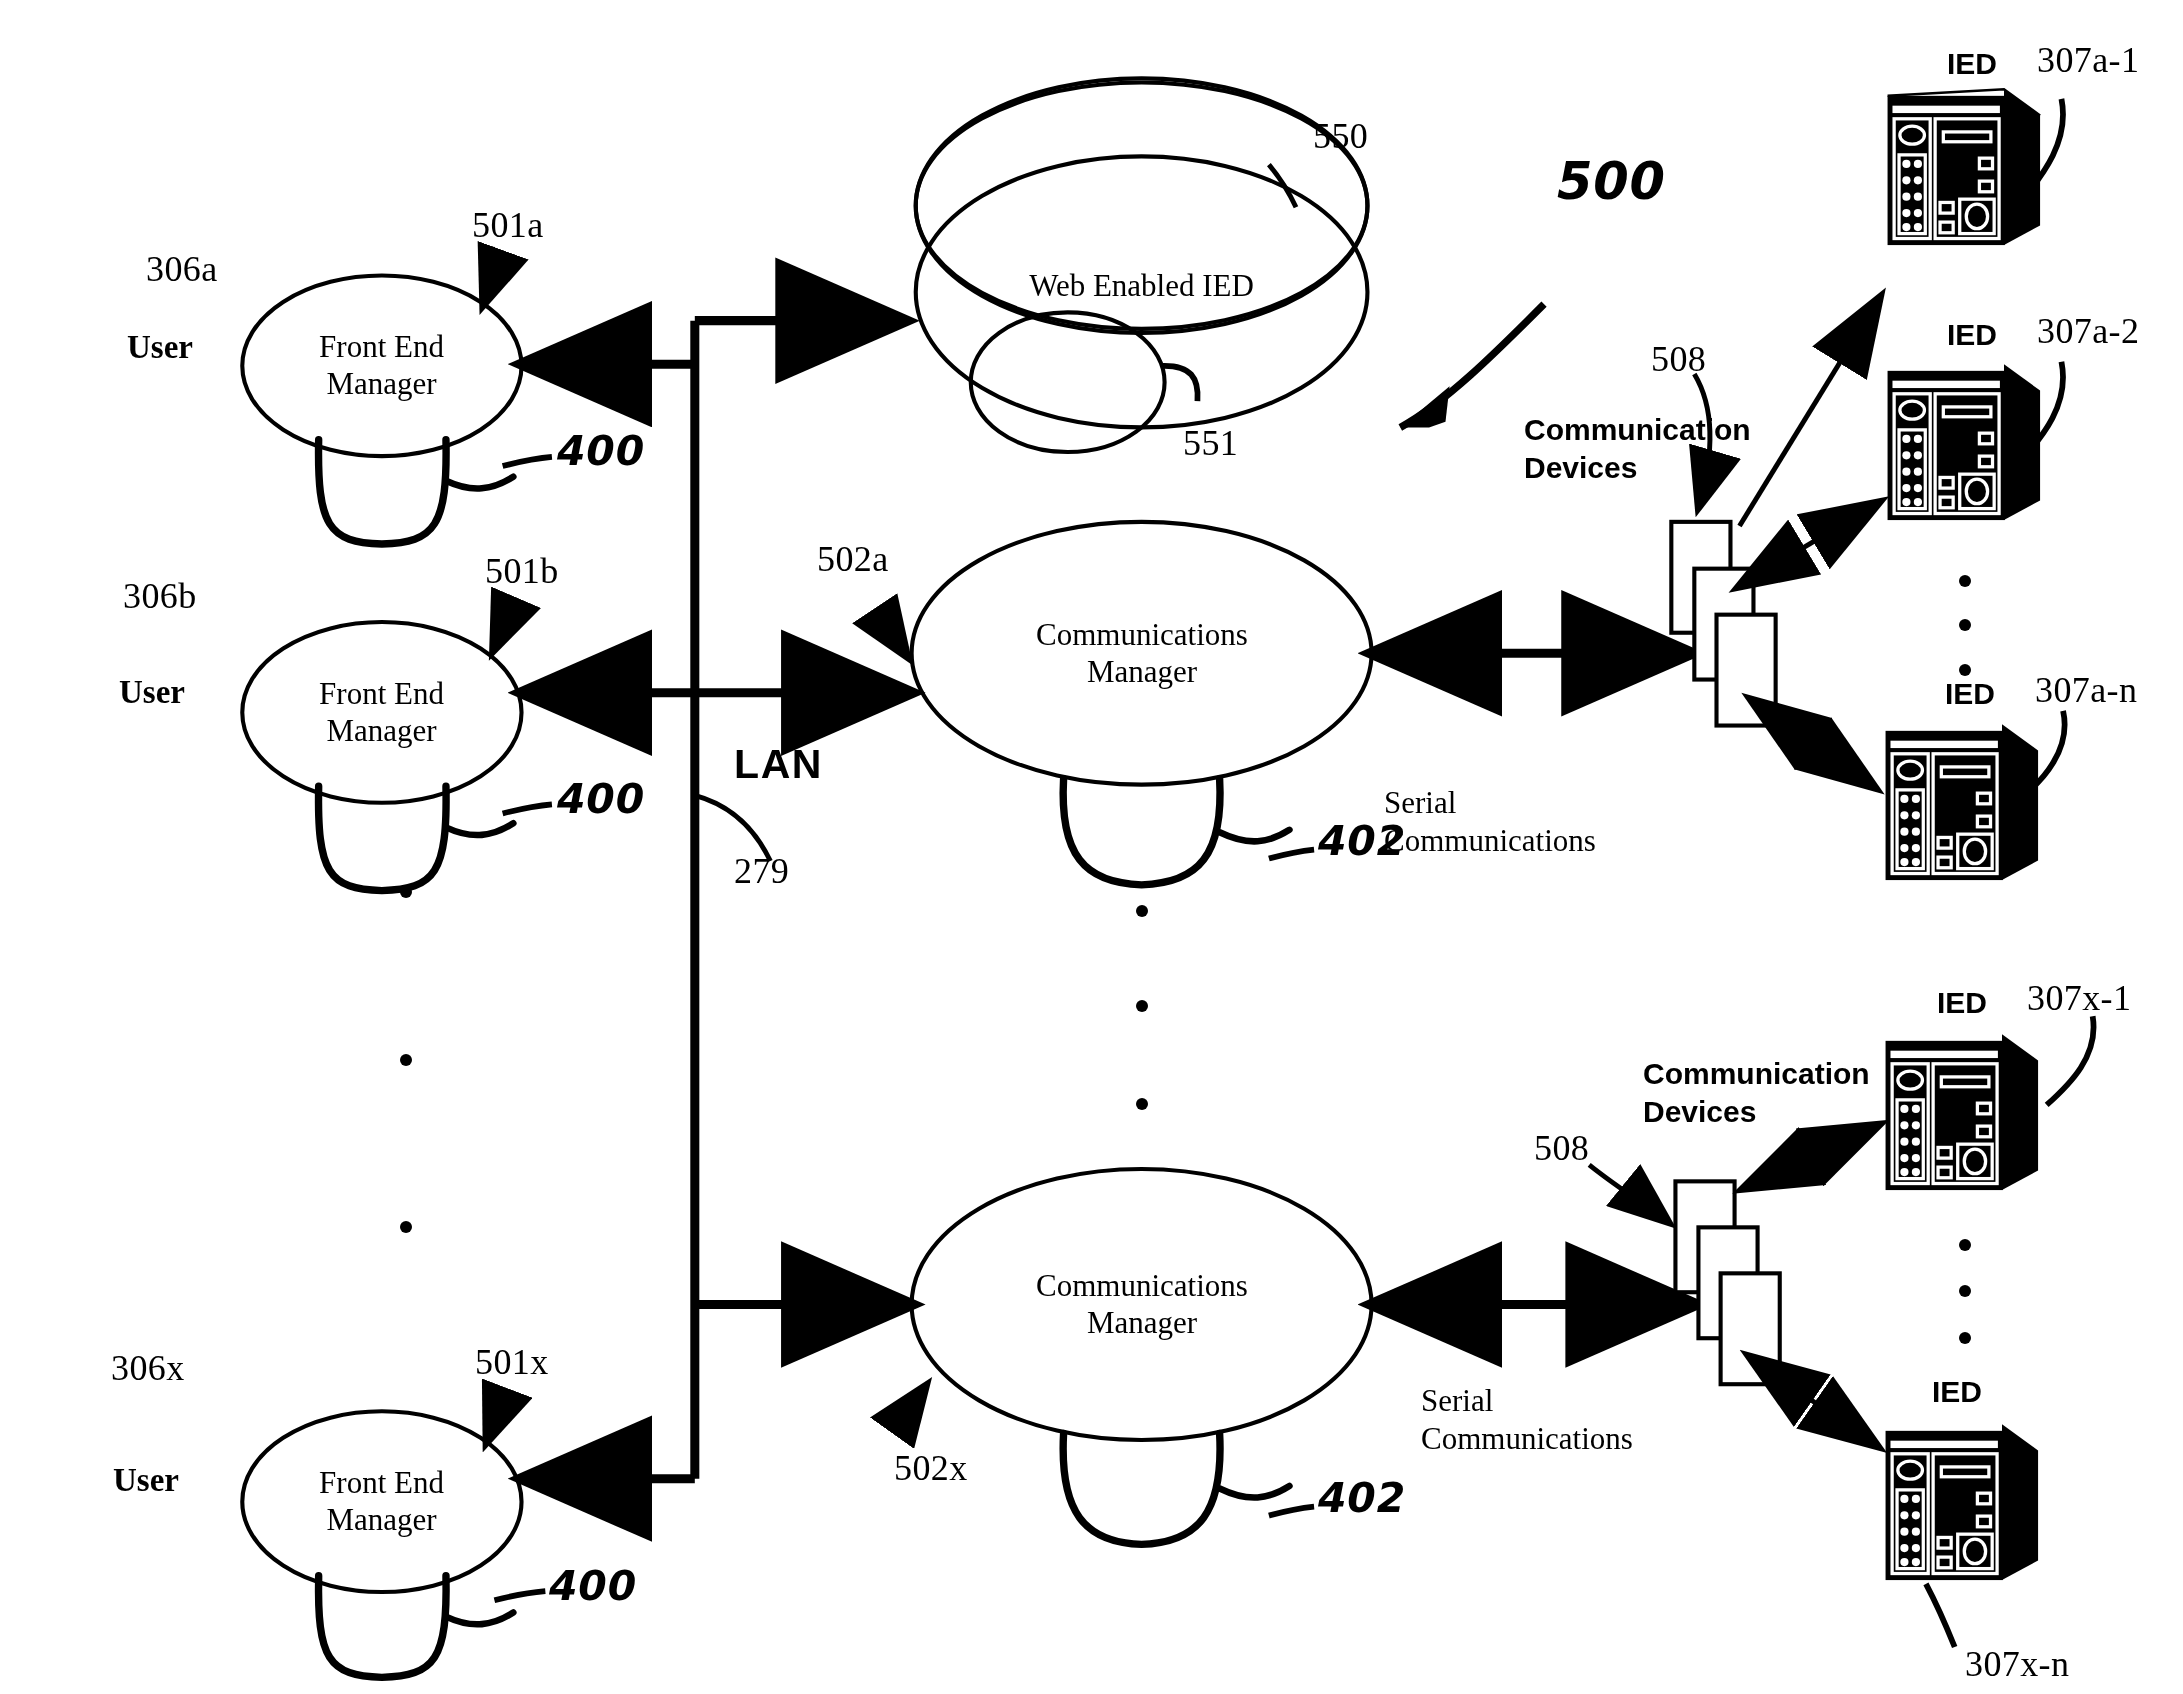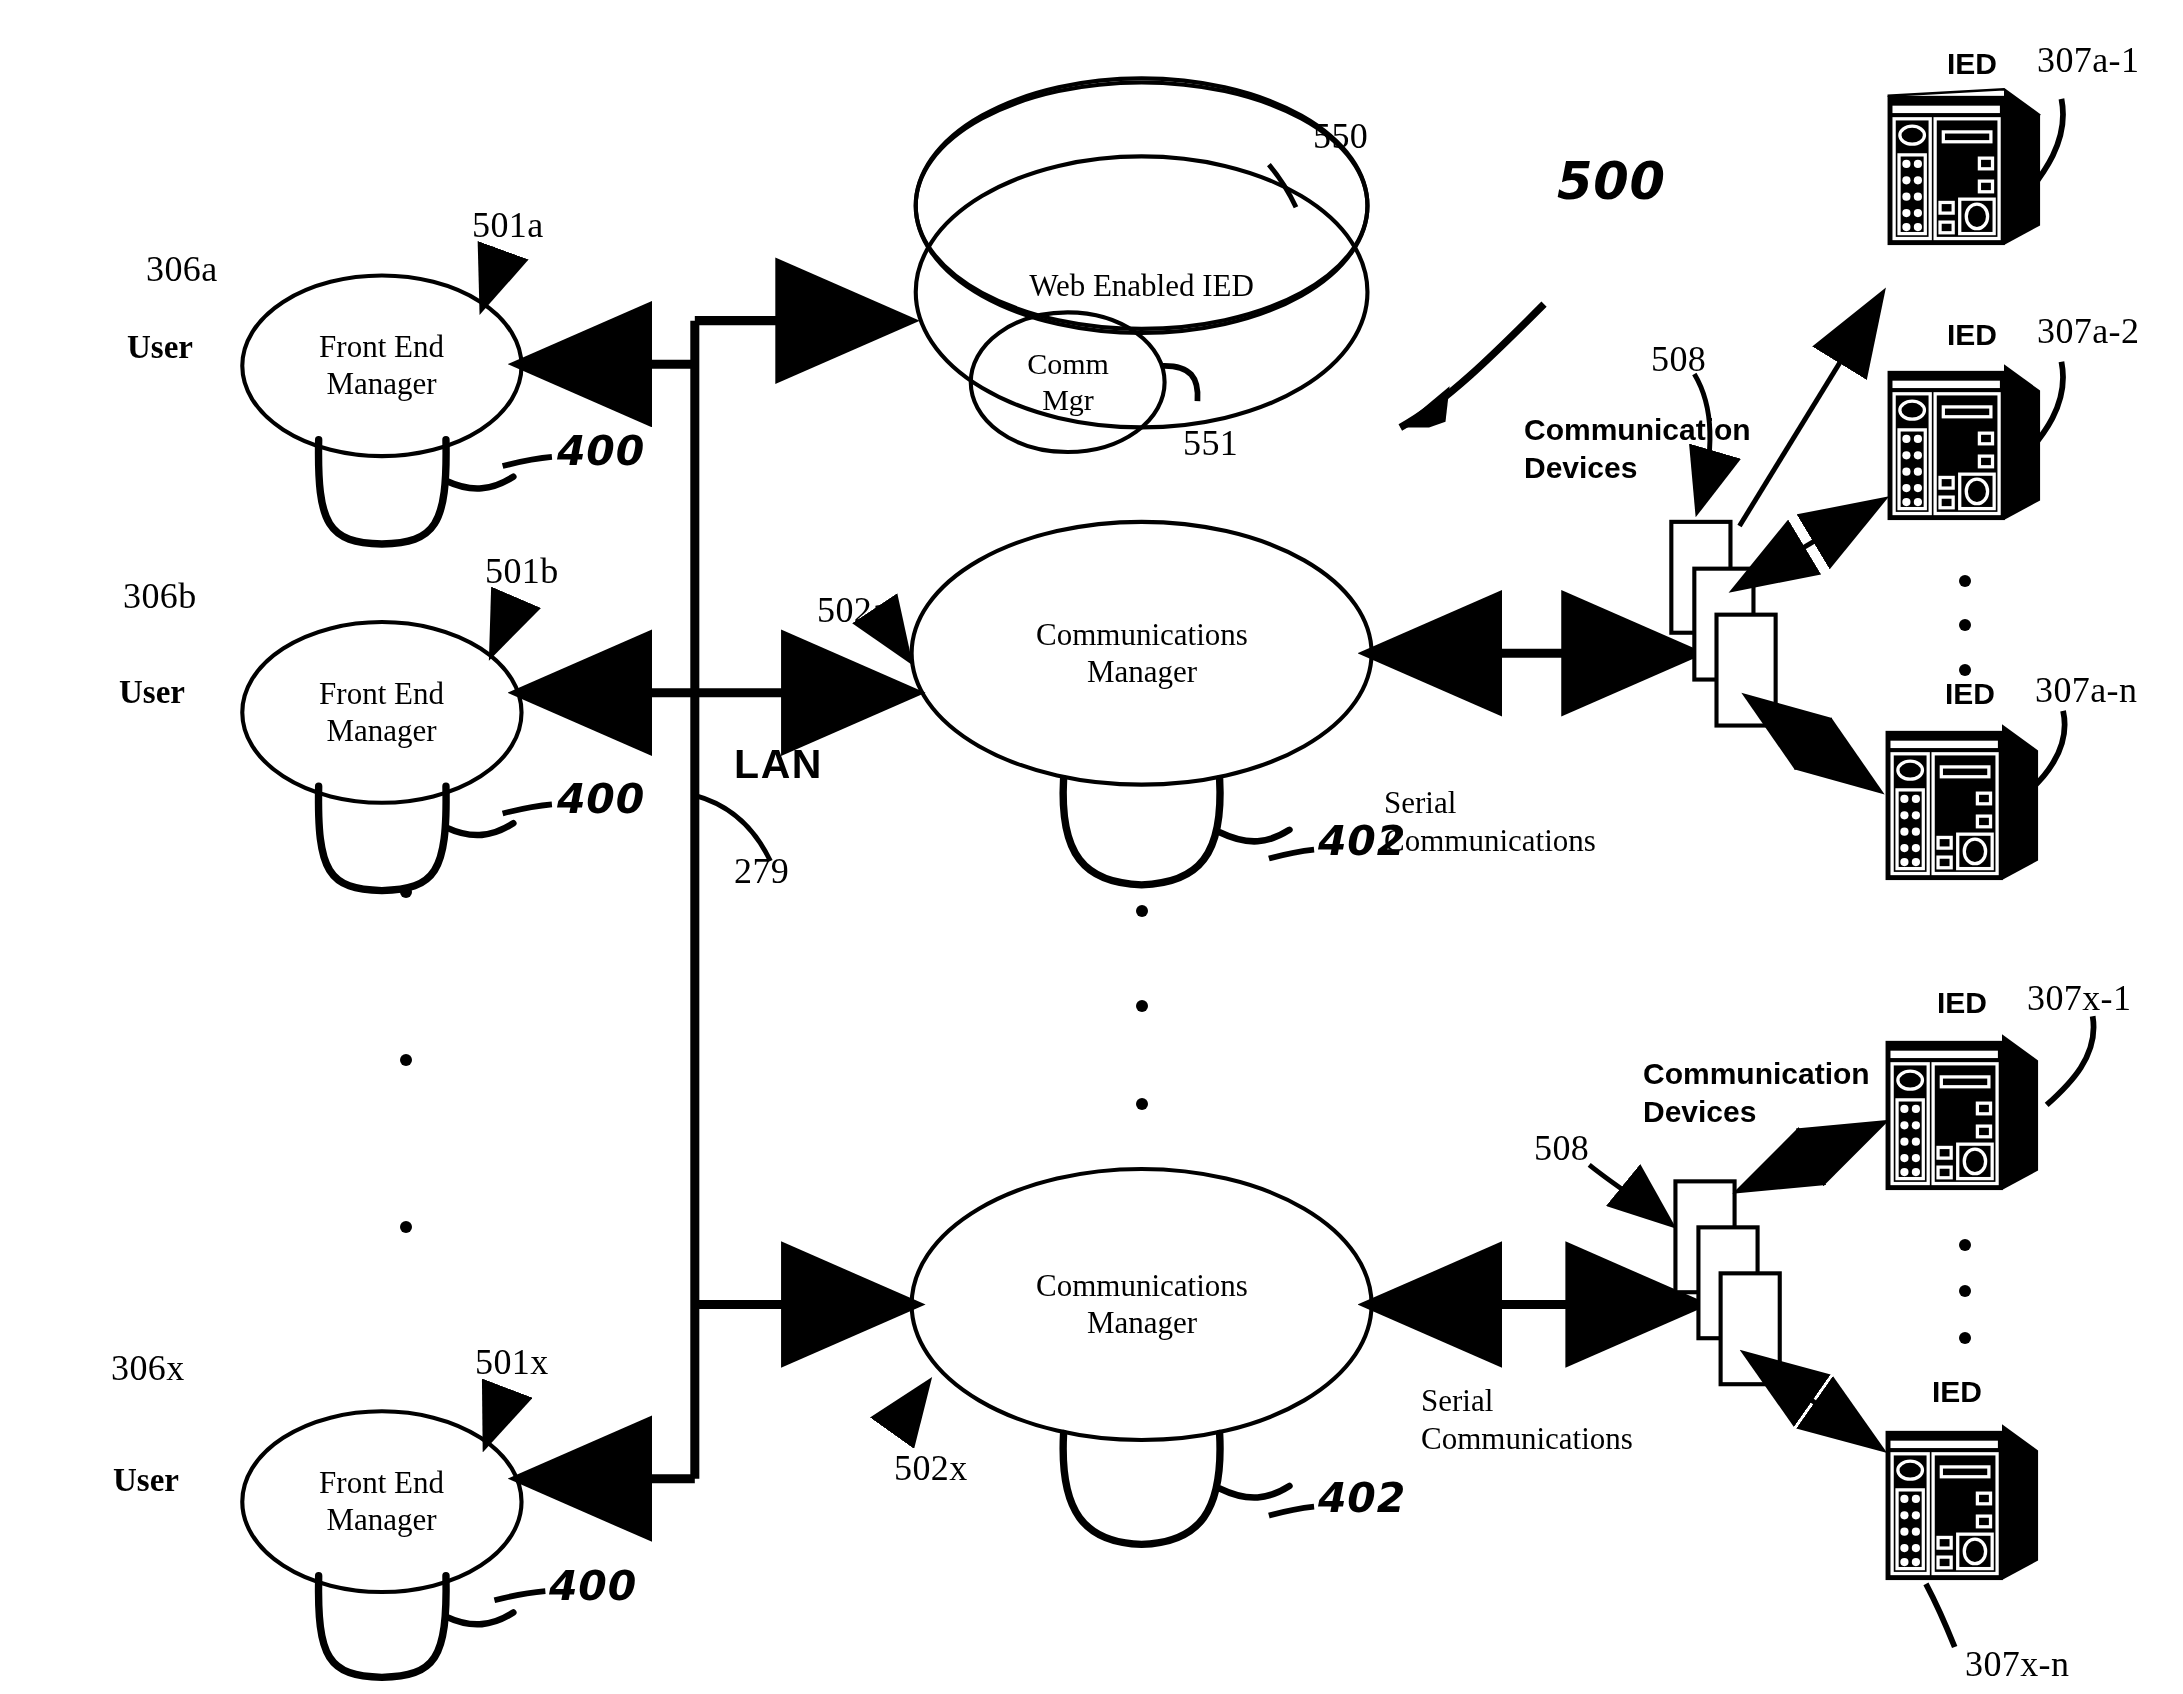--- a/index.html
+++ b/index.html
@@ -345,31 +345,25 @@
 
   <div class="dot" style="left:400px;top:886px;"></div>
   <div class="dot" style="left:400px;top:1054px;"></div>
   <div class="dot" style="left:400px;top:1221px;"></div>
 
   <div class="lbl sans" style="left:734px;top:739px;font-size:41px;letter-spacing:1.6px;">LAN</div>
   <div class="lbl num" style="left:734px;top:850px;">279</div>
 
   <div class="lbl num" style="left:1313px;top:115px;">550</div>
   <div class="lbl node-text" style="left:969px;top:267px;width:345px;">Web Enabled IED</div>
-  <div class="ellipse-wrap" style="left:971px;top:329px;width:194px;height:107px;">
-    <div class="node-text sm">
-      <div>Comm</div>
-      <div>Mgr</div>
-    </div>
-  </div>
   <div class="lbl num" style="left:1183px;top:386px;margin-top:36px;">551</div>
 
   <div class="lbl hand big" style="left:1557px;top:152px;">500</div>
 
-  <div class="lbl num" style="left:817px;top:589px;">502a</div>
+  <div class="lbl num" style="left:817px;top:538px;">502a</div>
   <div class="ellipse-wrap" style="left:912px;top:563px;width:460px;height:181px;">
     <div class="node-text">
       <div>Communications</div>
       <div>Manager</div>
     </div>
   </div>
   <div class="lbl hand" style="left:1318px;top:817px;">402</div>
 
   <div class="dot" style="left:1136px;top:905px;"></div>
   <div class="dot" style="left:1136px;top:1000px;"></div>

